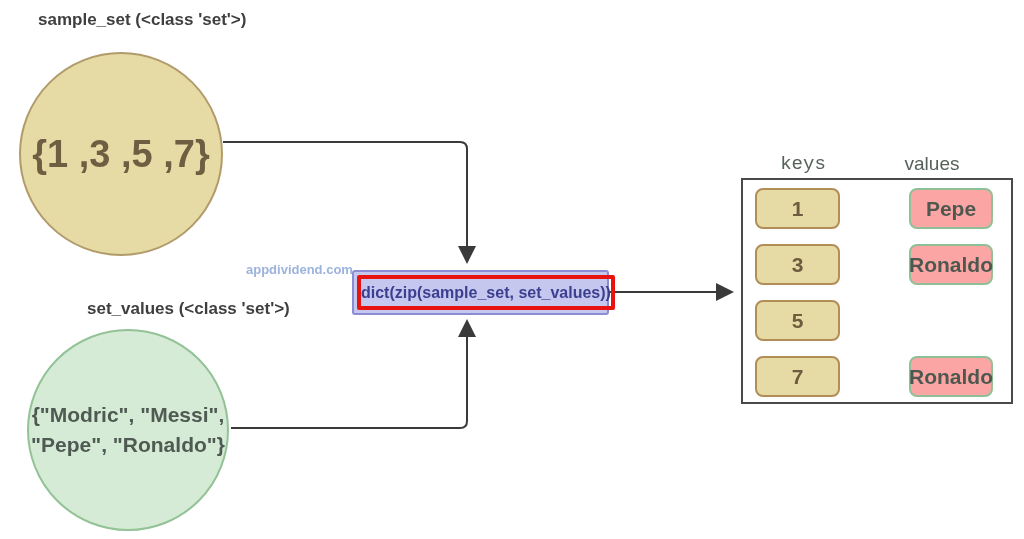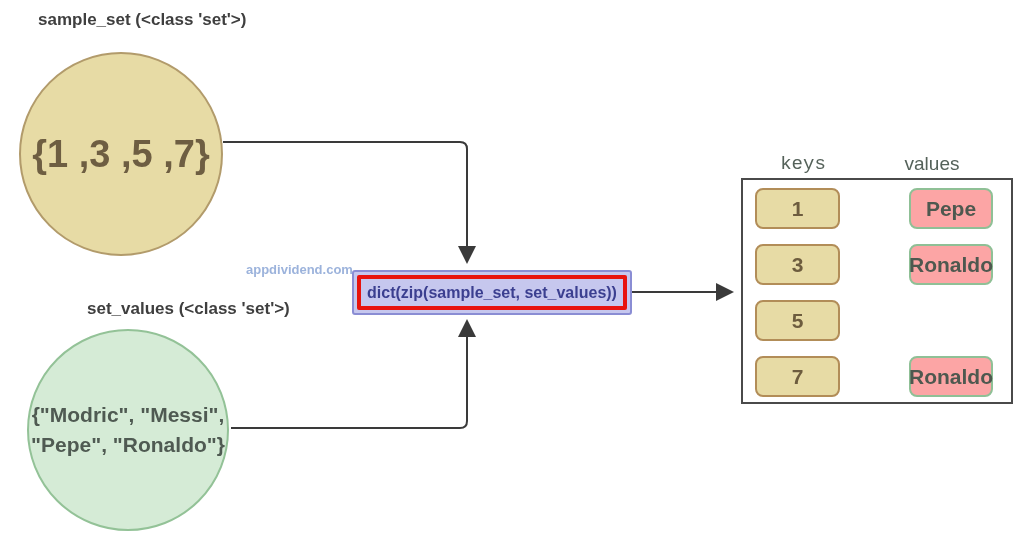--- a/index.html
+++ b/index.html
@@ -55,21 +55,21 @@
   .watermark {
     position: absolute;
     left: 246px; top: 262px;
     font-size: 13px;
     font-weight: 600;
     color: #9cb3dc;
   }
   .operation-box {
     position: absolute;
     left: 352px; top: 270px;
-    width: 280px; height: 45px;
+    width: 257px; height: 45px;
     background: #c6c7ee;
     border: 2px solid #8a8dd4;
     border-radius: 3px;
     padding: 3px;
     display: flex;
   }
   .operation-red-frame {
     flex: 1;
     border: 4px solid #e8130e;
     border-radius: 2px;

